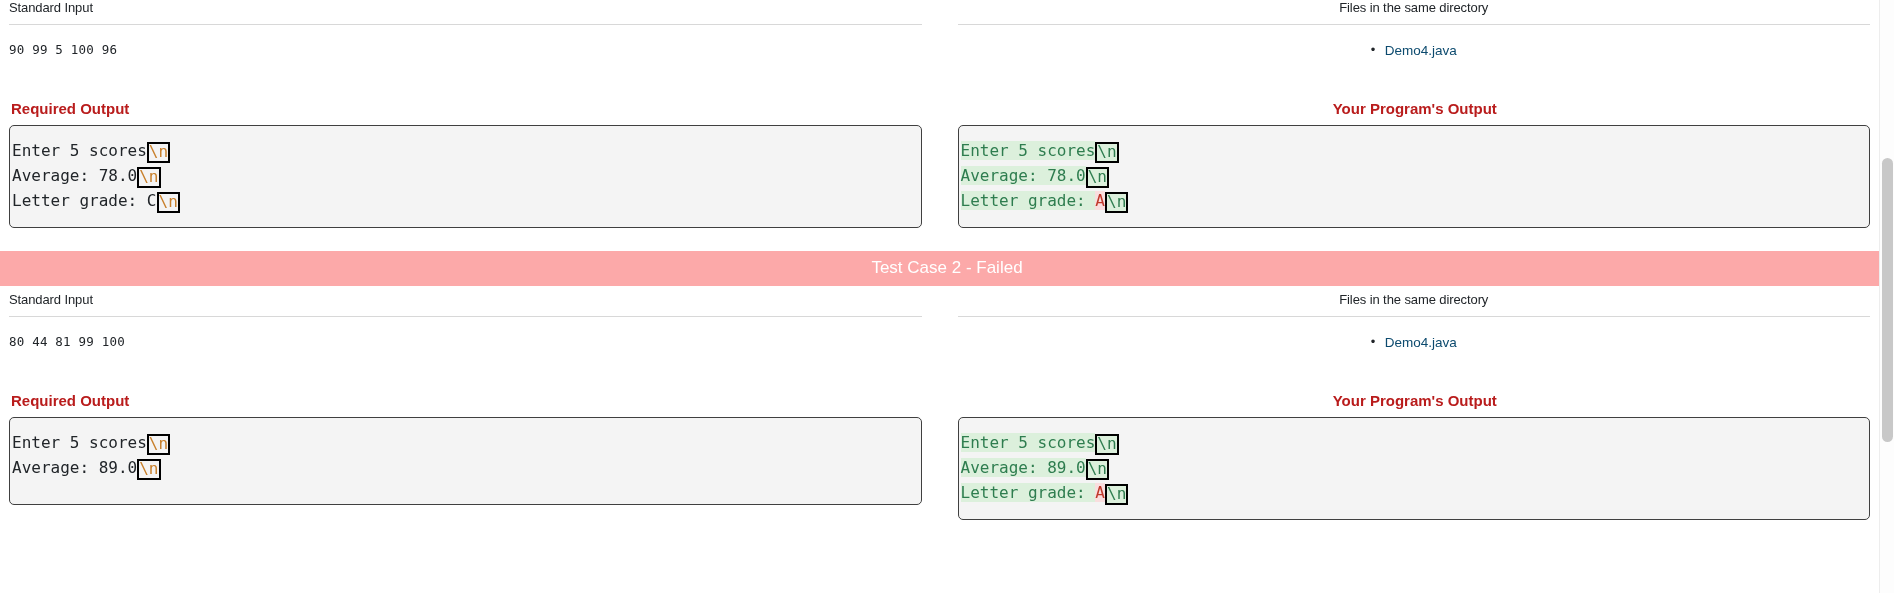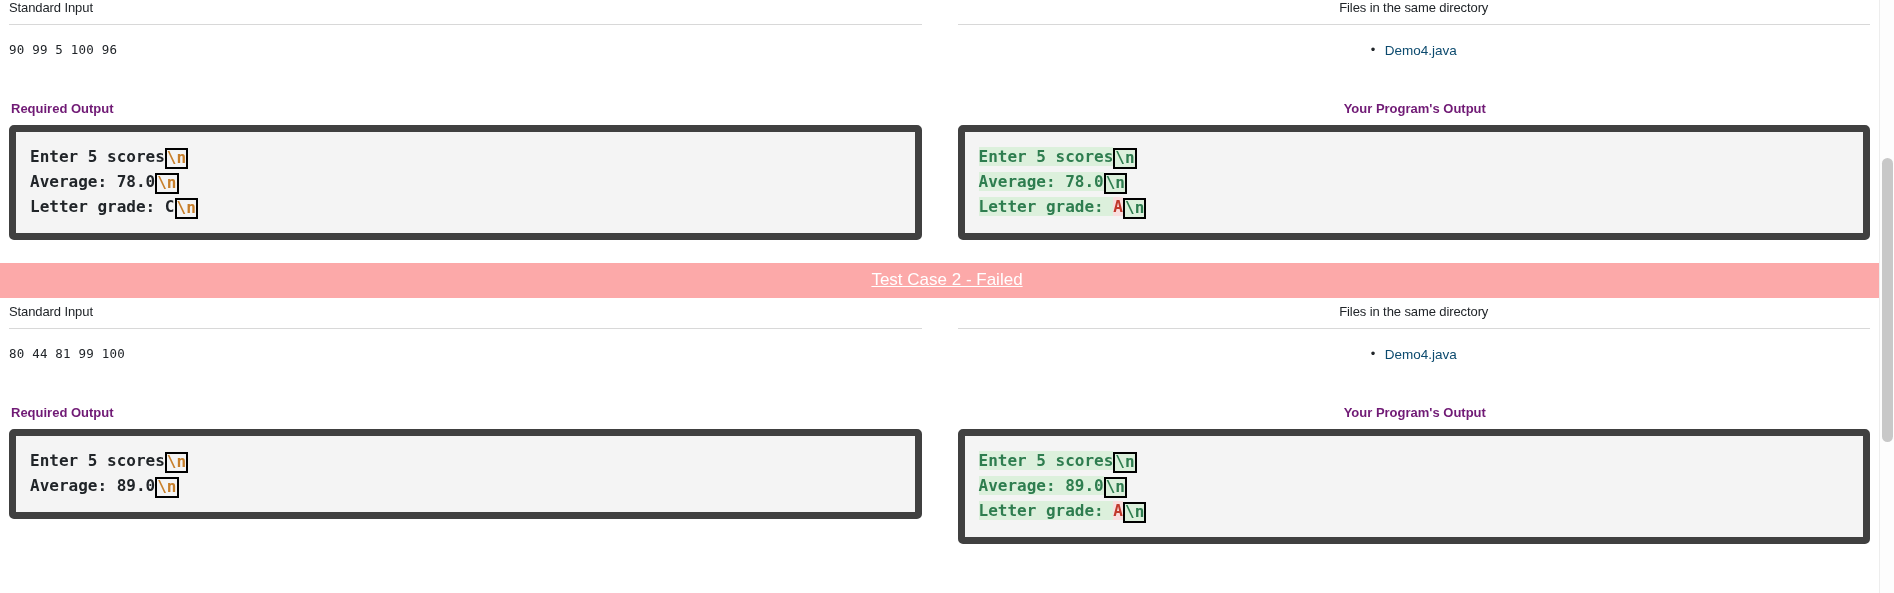--- a/index.html
+++ b/index.html
@@ -94,36 +94,35 @@
   .output-row {
     display: flex;
     width: 1879px;
     padding: 0 9px;
     margin-top: 40px;
   }
   .out-col-left  { width: 50%; padding-right: 18px; }
   .out-col-right { width: 50%; padding-left: 18px; }
 
   .out-label {
-    font-size: 13px;
+    font-size: 15px;
     font-weight: bold;
-    color: #701a75;
+    color: #b91c1c;
     line-height: 16px;
     padding-bottom: 8px;
     padding-left: 2px;
   }
   .out-label.center { text-align: center; }
 
   .out-box {
     background: #f4f4f4;
-    border: 7px solid #404040;
+    border: 1px solid #404040;
     border-radius: 5px;
-    padding: 12px 14px 14px 14px;
+    padding: 12px 14px 14px 2px;
     min-height: 88px;
-    font-weight: bold;
   }
 
   .out-line {
     font-family: "DejaVu Sans Mono", monospace;
     font-size: 16px;
     line-height: 25px;
     white-space: pre;
     color: #212529;
     height: 25px;
   }
@@ -160,21 +159,20 @@
     width: 1894px;
     background: #fca9a9;
     color: #ffffff;
     text-align: center;
     font-size: 17px;
     line-height: 22px;
     padding: 6px 0 7px 0;
     margin: 23px 0 0 0;
     position: relative;
     left: 0;
-    text-decoration: underline;
   }
   .gap-after-input { height: 6px; }
 
   
   .scrollbar {
     position: absolute;
     top: 0;
     right: 0;
     width: 15px;
     height: 593px;

